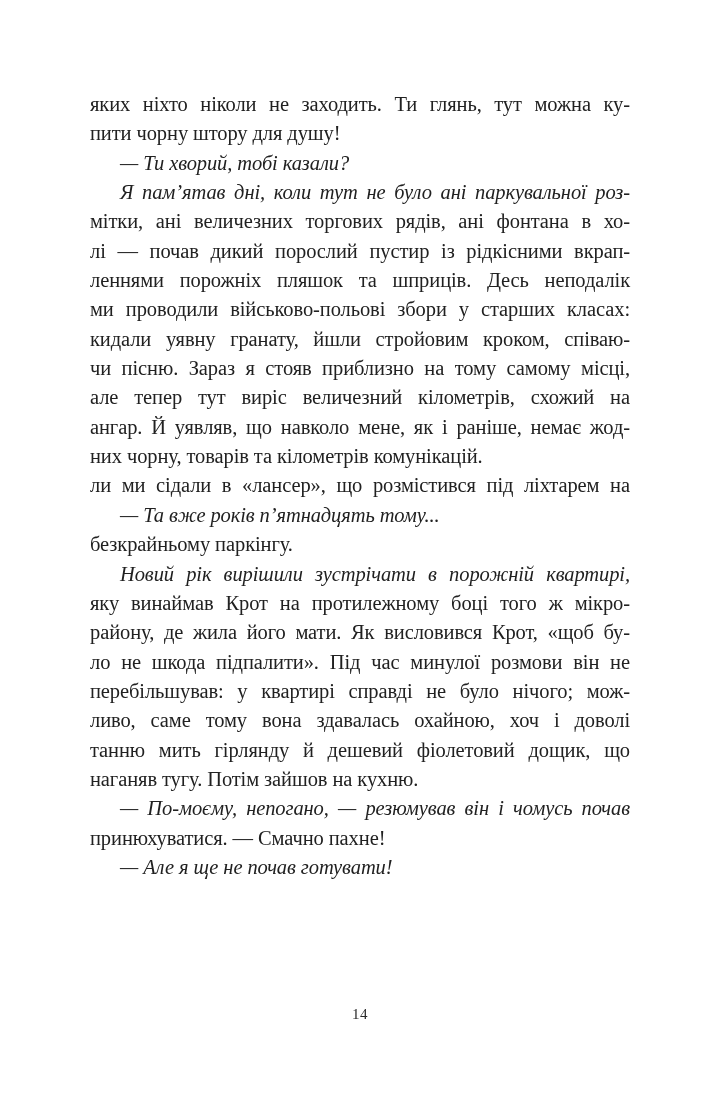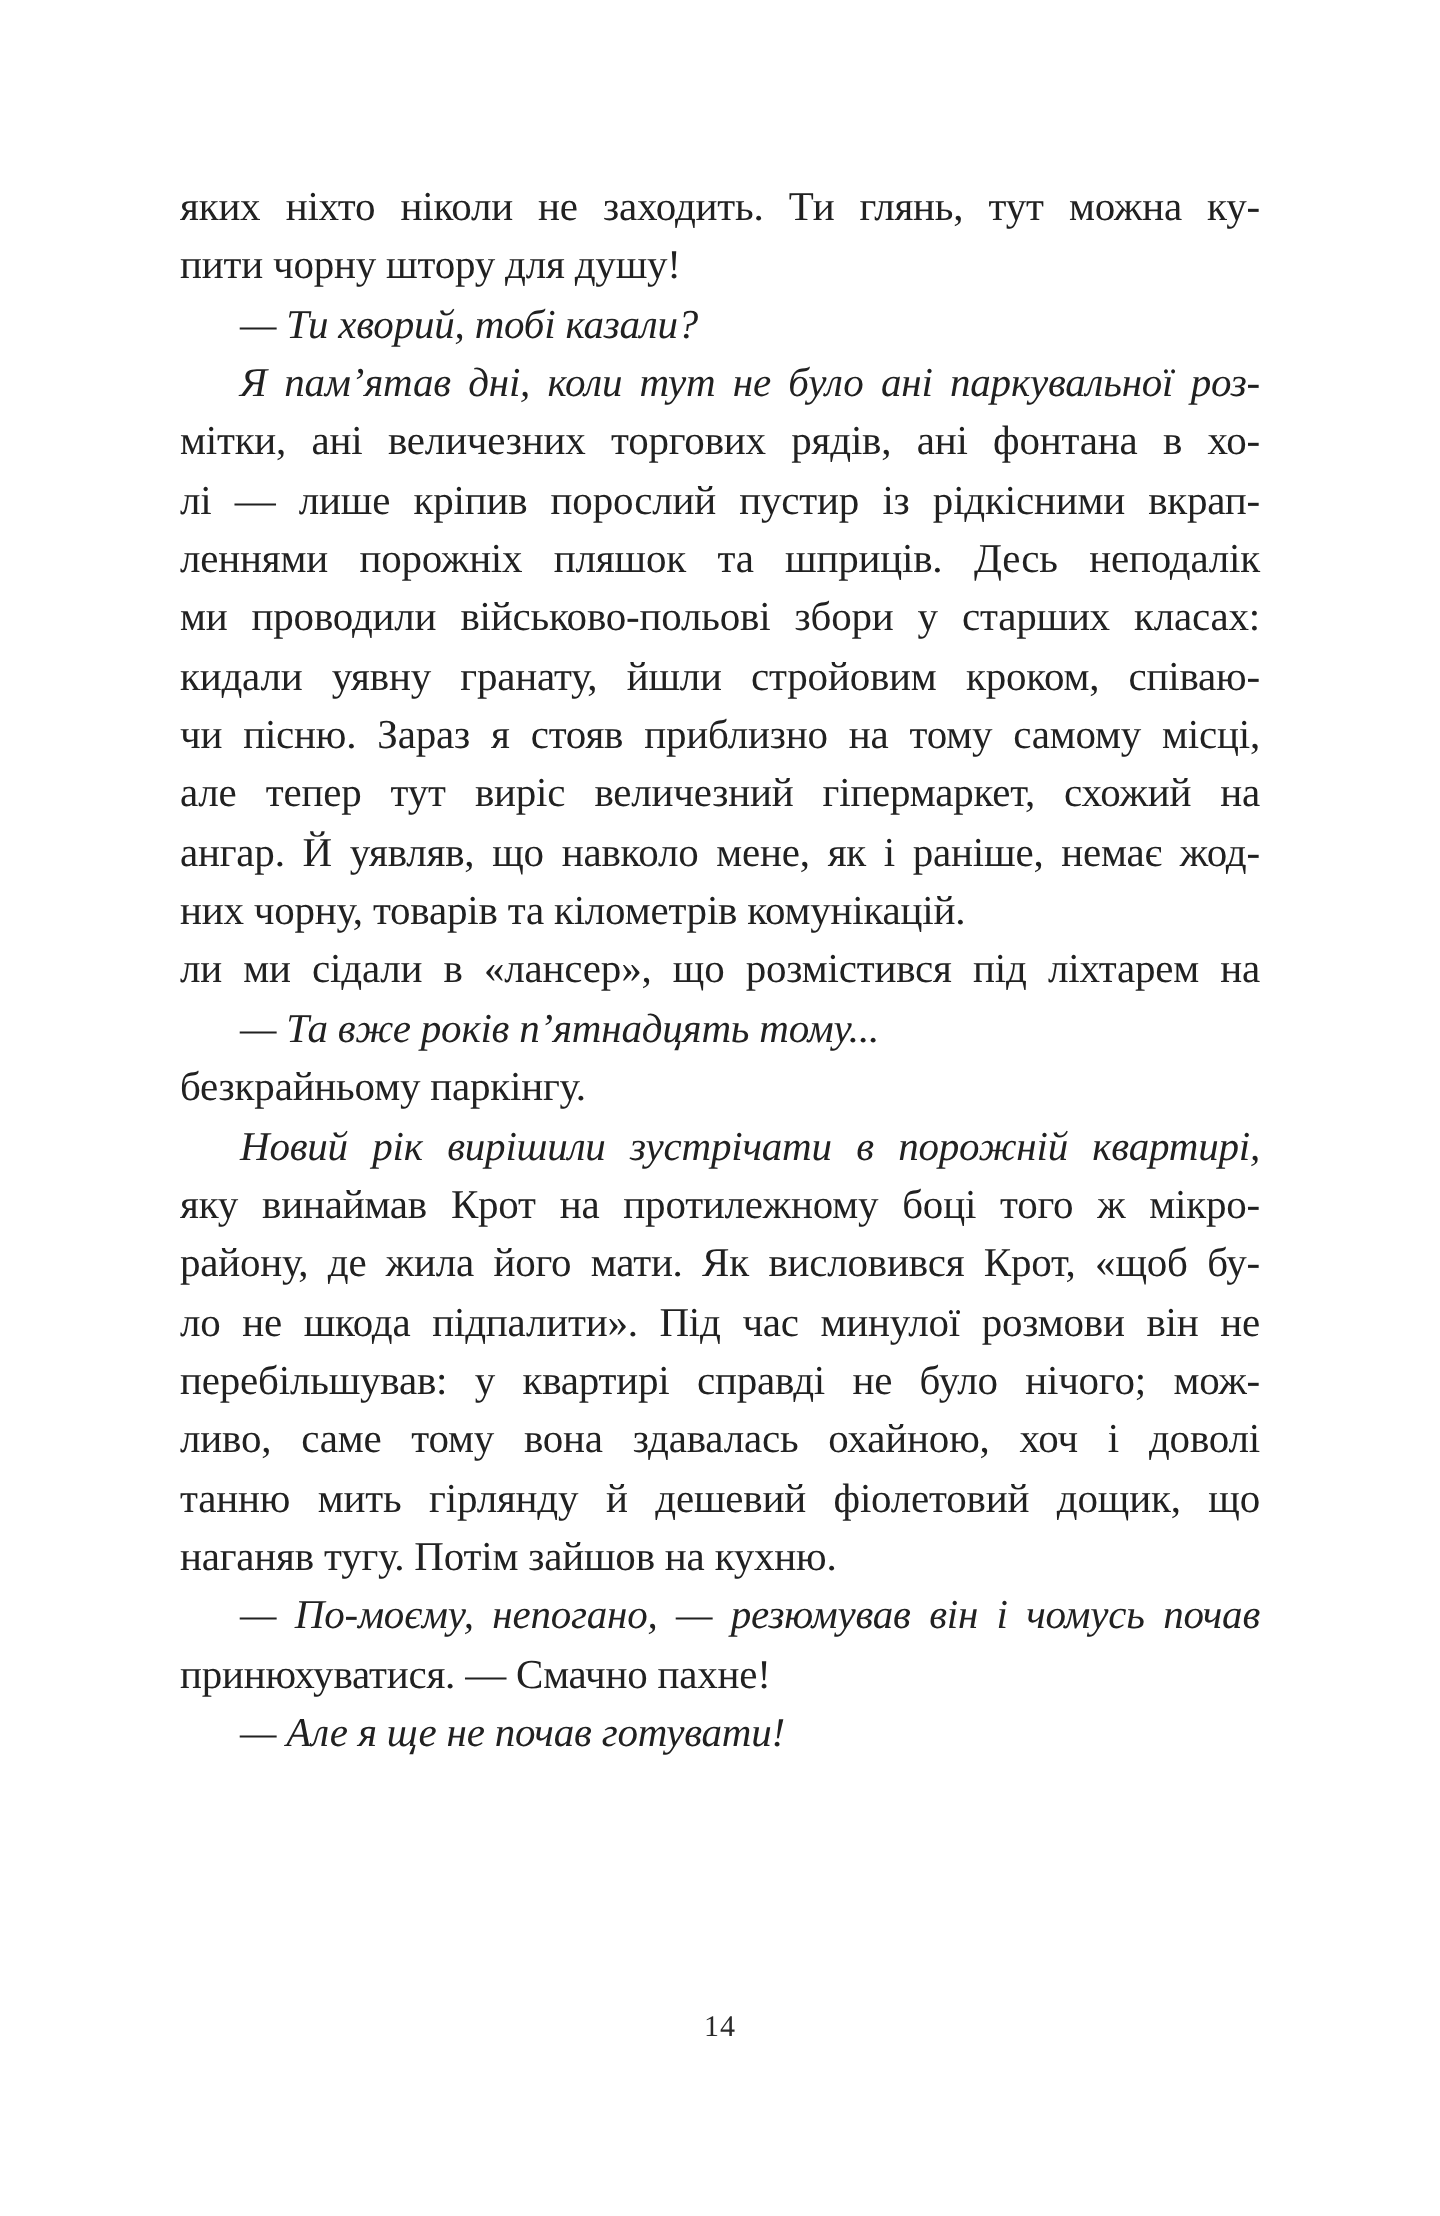--- a/index.html
+++ b/index.html
@@ -57,26 +57,26 @@
 </head>
 <body>
 
 <div class="page">
   <div class="text-block">
       <div class="line just">яких ніхто ніколи не заходить. Ти глянь, тут можна ку-</div>
       <div class="line">пити чорну штору для душу!</div>
       <div class="line indent">— Ти хворий, тобі казали?</div>
       <div class="line indent just">Я пам’ятав дні, коли тут не було ані паркувальної роз-</div>
       <div class="line just">мітки, ані величезних торгових рядів, ані фонтана в хо-</div>
-      <div class="line just">лі — лише кріпив порослий пустир із рідкісними вкрап-</div>
+      <div class="line just">лі — почав дикий порослий пустир із рідкісними вкрап-</div>
       <div class="line just">леннями порожніх пляшок та шприців. Десь неподалік</div>
       <div class="line just">ми проводили військово-польові збори у старших класах:</div>
       <div class="line just">кидали уявну гранату, йшли стройовим кроком, співаю-</div>
       <div class="line just">чи пісню. Зараз я стояв приблизно на тому самому місці,</div>
-      <div class="line just">але тепер тут виріс величезний гіпермаркет, схожий на</div>
+      <div class="line just">але тепер тут виріс величезний кілометрів, схожий на</div>
       <div class="line just">ангар. Й уявляв, що навколо мене, як і раніше, немає жод-</div>
       <div class="line">них чорну, товарів та кілометрів комунікацій.</div>
       <div class="line just">ли ми сідали в «лансер», що розмістився під ліхтарем на</div>
       <div class="line indent">— Та вже років п’ятнадцять тому...</div>
       <div class="line">безкрайньому паркінгу.</div>
       <div class="line indent just">Новий рік вирішили зустрічати в порожній квартирі,</div>
       <div class="line just">яку винаймав Крот на протилежному боці того ж мікро-</div>
       <div class="line just">району, де жила його мати. Як висловився Крот, «щоб бу-</div>
       <div class="line just">ло не шкода підпалити». Під час минулої розмови він не</div>
       <div class="line just">перебільшував: у квартирі справді не було нічого; мож-</div>

